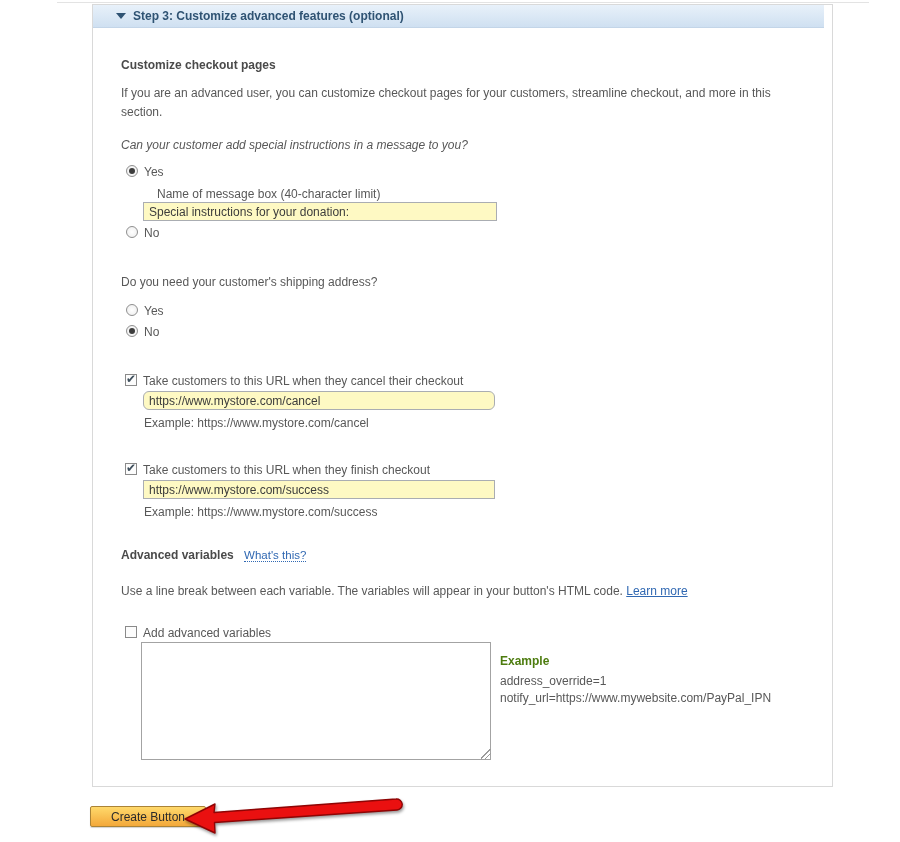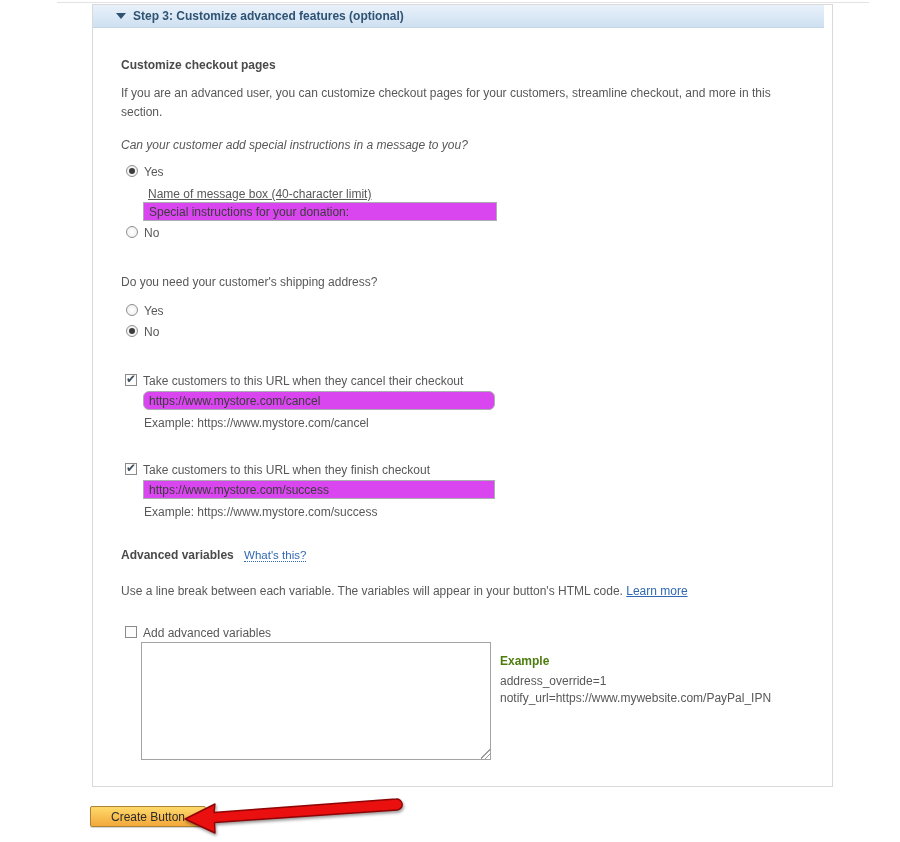--- a/index.html
+++ b/index.html
@@ -27,21 +27,21 @@
   .radio { width:12px; height:12px; border-radius:50%; border:1px solid #8f8f8f;
     background:radial-gradient(#ffffff, #ececec); position:relative; flex:0 0 auto; }
   .radio.on::after { content:""; position:absolute; left:2px; top:2px; width:6px; height:6px;
     border-radius:50%; background:#3c3c3c; }
   .cbox { width:12px; height:12px; border:1px solid #8a8a8a; background:#fcfcfc;
     position:relative; flex:0 0 auto; }
   .cbox.on::after { content:"\2714"; position:absolute; left:0px; top:-3px;
     font-size:12px; color:#3e4f5c; }
   .row .lbl { margin-left:6px; color:#585858; }
 
-  input[type=text] { height:19px; border:1px solid #aaadb2; background:#d946ef; color:#3c3c3c;
+  input[type=text] { height:19px; border:1px solid #aaadb2; background:#fef9c3; color:#3c3c3c;
     font-family:"Liberation Sans","DejaVu Sans",sans-serif; font-size:12px; padding:0 5px; }
   textarea { border:1px solid #a3a3a3; background:#fff; resize:none;
     font-family:"Liberation Sans","DejaVu Sans",sans-serif; font-size:12px; }
   .resize-grip { position:absolute; width:10px; height:10px;
     background:linear-gradient(135deg, transparent 0 45%, #9a9a9a 45% 52%, transparent 52% 68%, #9a9a9a 68% 75%, transparent 75%); }
 
   a.lnk { color:#3068b2; text-decoration:underline; cursor:pointer; }
   a.lnk-dotted { color:#3068b2; text-decoration:none; border-bottom:1px dotted #3068b2; cursor:pointer; }
 
   .example-head { font-weight:bold; color:#4d7c0f; }
@@ -70,21 +70,21 @@
 
     <div class="abs txt" style="left:28px; top:79px; width:692px;">If you are an advanced user, you can customize checkout pages for your customers, streamline checkout, and more in this section.</div>
 
     <div class="abs txt" style="left:28px; top:131px;font-style:italic;">Can your customer add special instructions in a message to you?</div>
 
     <div class="abs row" style="left:33px; top:160px;">
       <span class="radio on"></span>
       <span class="lbl">Yes</span>
     </div>
 
-    <div class="abs txt" style="left:55px; top:180px;text-decoration:underline;">Name of message box (40-character limit)</div>
+    <div class="abs txt" style="left:64px; top:180px;">Name of message box (40-character limit)</div>
 
     <input type="text" class="abs" style="left: 50px; top: 197px; width: 354px;" value="Special instructions for your donation:">
 
     <div class="abs row" style="left:33px; top:221px;">
       <span class="radio"></span>
       <span class="lbl">No</span>
     </div>
 
     <div class="abs txt" style="left:28px; top:268px;">Do you need your customer's shipping address?</div>
 

